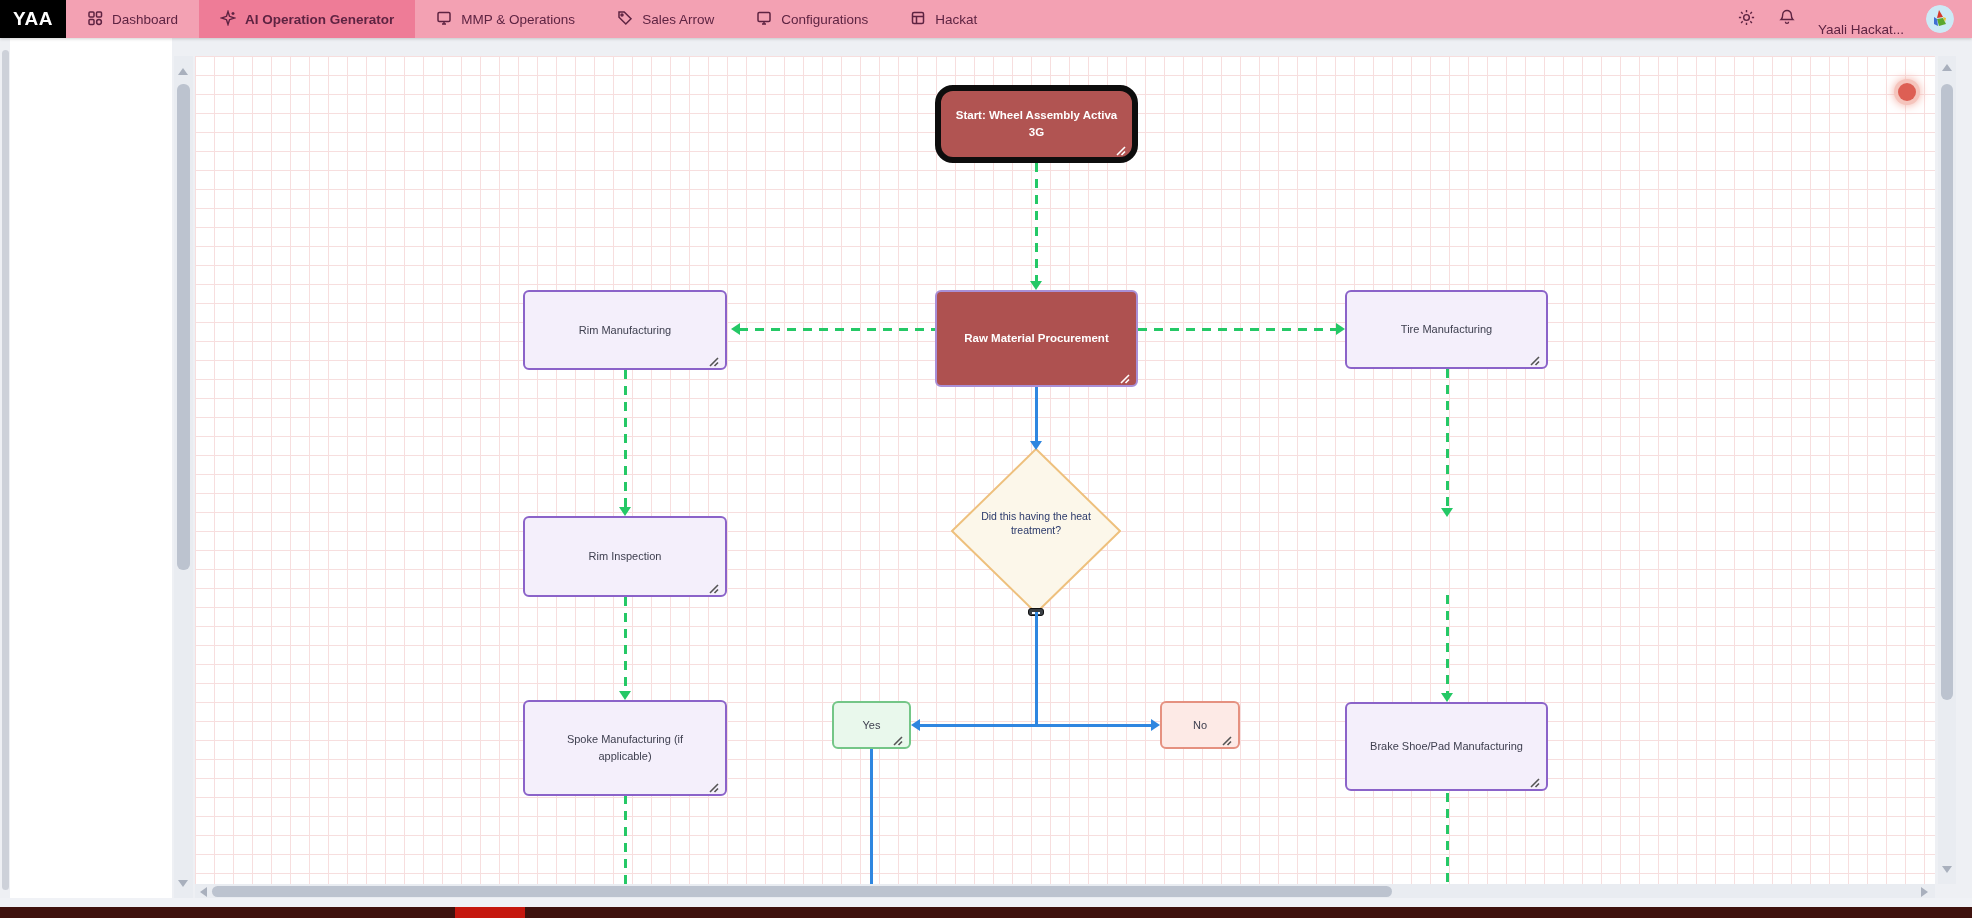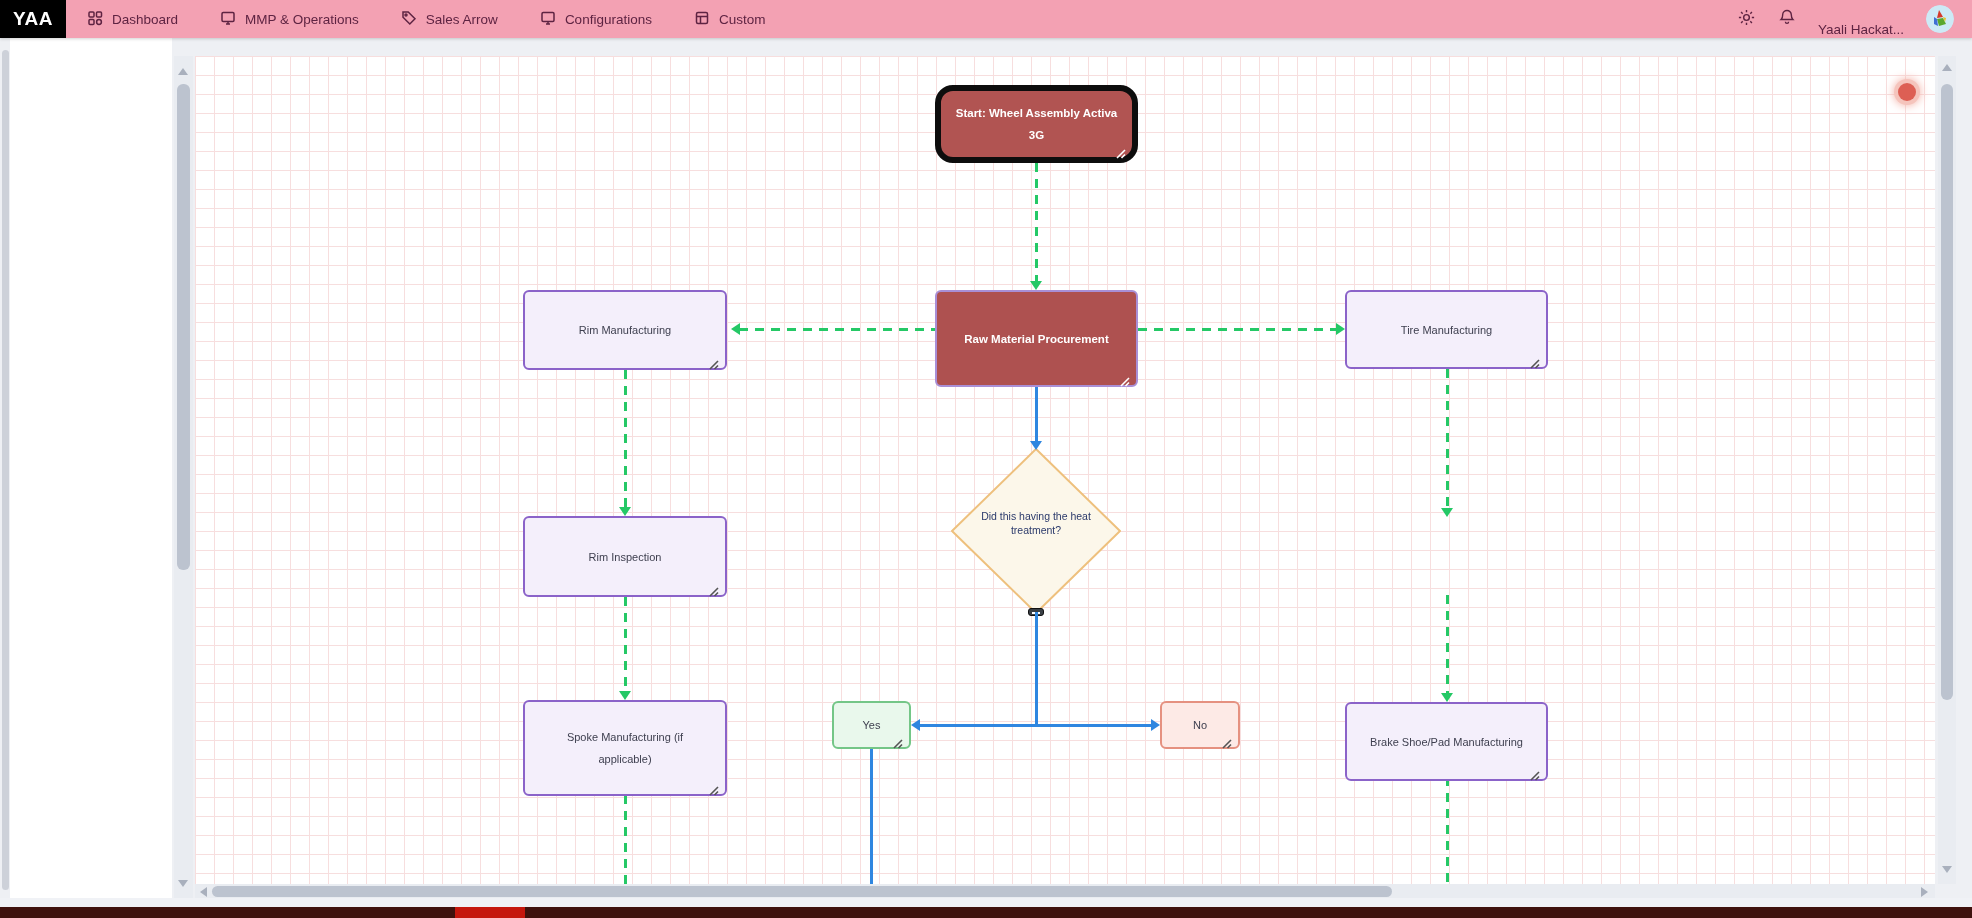--- a/index.html
+++ b/index.html
@@ -74,21 +74,21 @@
 
   
   .canvas { position:absolute; left:195px; top:56px; width:1740px; height:828px;
     background-color:#fff; overflow:hidden;
     background-image:
       linear-gradient(#f7dede 1px, transparent 1px),
       linear-gradient(90deg, #f7dede 1px, transparent 1px);
     background-size:19px 19px; }
   .node { position:absolute; display:flex; align-items:center; justify-content:center;
     text-align:center; font-size:11px; color:#3f4050; border-radius:6px; cursor:pointer; }
-  .node span { padding:0 14px; line-height:22px; }
+  .node span { padding:0 14px; line-height:17px; }
   .node.process { background:#f4effb; border:2px solid #8b63c9; }
   .node.procurement { background:#ae5150; border:2px solid #a98fd6; color:#fff; font-weight:bold; font-size:11.5px; }
   .node.start { background:#b15452; border:6px solid #0d0d0d; border-radius:18px; color:#fff;
     font-weight:bold; font-size:11.5px; }
   .node.yes { background:#e9f8ec; border:2px solid #74c687; }
   .node.no  { background:#fdeae6; border:2px solid #e59180; }
   .resize { position:absolute; right:3px; bottom:2px; width:11px; height:11px; }
   .conn { position:absolute; }
   .arrowhead { position:absolute; width:0; height:0; border-style:solid; border-color:transparent; }
   .decision-svg { position:absolute; left:755px; top:392px; }
@@ -115,20 +115,27 @@
     <div class="nav">
       <div class="nav-item">
         <span><svg width="16" height="16" viewBox="0 0 16 16" fill="none" stroke="#5e2342" stroke-width="1.5">
               <rect x="2" y="2" width="5" height="5" rx="1"></rect>
               <rect x="9.5" y="2" width="5" height="5" rx="1"></rect>
               <rect x="2" y="9.5" width="5" height="5" rx="1"></rect>
               <circle cx="12" cy="12" r="2.4"></circle>
             </svg></span>
         <span>Dashboard</span>
       </div>
+      <div class="nav-item active">
+        <span><svg width="16" height="16" viewBox="0 0 16 16" fill="none" stroke="#5e2342" stroke-width="1.4">
+              <path d="M8 1.5 L9.5 6.3 L14.5 8 L9.5 9.7 L8 14.5 L6.5 9.7 L1.5 8 L6.5 6.3 Z"></path>
+              <path d="M13 2v3 M11.5 3.5h3"></path>
+            </svg></span>
+        <span>AI Operation Generator</span>
+      </div>
       <div class="nav-item">
         <span><svg width="16" height="16" viewBox="0 0 16 16" fill="none" stroke="#5e2342" stroke-width="1.5">
               <rect x="2" y="2.5" width="12" height="9" rx="1.2"></rect>
               <path d="M6 14h4 M8 11.5V14"></path>
             </svg></span>
         <span>MMP &amp; Operations</span>
       </div>
       <div class="nav-item">
         <span><svg width="16" height="16" viewBox="0 0 16 16" fill="none" stroke="#5e2342" stroke-width="1.5">
               <path d="M2 7.2V2h5.2l6.8 6.8-5.2 5.2z"></path>
@@ -141,21 +148,21 @@
               <rect x="2" y="2.5" width="12" height="9" rx="1.2"></rect>
               <path d="M6 14h4 M8 11.5V14"></path>
             </svg></span>
         <span>Configurations</span>
       </div>
       <div class="nav-item">
         <span><svg width="16" height="16" viewBox="0 0 16 16" fill="none" stroke="#5e2342" stroke-width="1.5">
               <rect x="2.5" y="2.5" width="11" height="11" rx="1.5"></rect>
               <path d="M2.5 6.5h11 M6.5 6.5v7"></path>
             </svg></span>
-        <span>Custom</span>
+        <span>Hackat</span>
       </div>
     </div>
     <div class="top-right">
       <span><svg width="19" height="19" viewBox="0 0 20 20" fill="none" stroke="#5e2342" stroke-width="1.5">
             <circle cx="10" cy="10" r="3"></circle>
             <path d="M10 2v2.4 M10 15.6V18 M2 10h2.4 M15.6 10H18 M4.3 4.3l1.7 1.7 M14 14l1.7 1.7 M15.7 4.3 14 6 M6 14l-1.7 1.7"></path>
           </svg></span>
       <span><svg width="18" height="18" viewBox="0 0 18 18" fill="none" stroke="#5e2342" stroke-width="1.4">
             <path d="M9 2.5a4.3 4.3 0 0 0-4.3 4.3c0 3.2-1.6 4.7-1.6 4.7h11.8s-1.6-1.5-1.6-4.7A4.3 4.3 0 0 0 9 2.5z"></path>
             <path d="M7.4 13.8a1.6 1.6 0 0 0 3.2 0"></path>
@@ -320,21 +327,21 @@
         <span class="resize"><svg width="11" height="11" viewBox="0 0 11 11">
             <path d="M2 10 L10 2 M6.5 10 L10 6.5" stroke="#555" stroke-width="1.6" fill="none"></path>
           </svg></span>
       </div>
       <div class="node no" style="left: 965px; top: 645px; width: 80px; height: 48px;">
         <span>No</span>
         <span class="resize"><svg width="11" height="11" viewBox="0 0 11 11">
             <path d="M2 10 L10 2 M6.5 10 L10 6.5" stroke="#555" stroke-width="1.6" fill="none"></path>
           </svg></span>
       </div>
-      <div class="node process" style="left: 1150px; top: 646px; width: 203px; height: 79px;">
+      <div class="node process" style="left: 1150px; top: 646px; width: 203px; height: 89px;">
         <span>Brake Shoe/Pad Manufacturing</span>
         <span class="resize"><svg width="11" height="11" viewBox="0 0 11 11">
             <path d="M2 10 L10 2 M6.5 10 L10 6.5" stroke="#555" stroke-width="1.6" fill="none"></path>
           </svg></span>
       </div>
     </div>
 
   <div class="vtrack" style="left:195px;top:884px;width:1740px;height:15px;">
     <div class="tri tri-left" style="left:5px;top:3px;"></div>
     <div class="thumb" style="left:17px;top:2px;width:1180px;height:11px;"></div>

